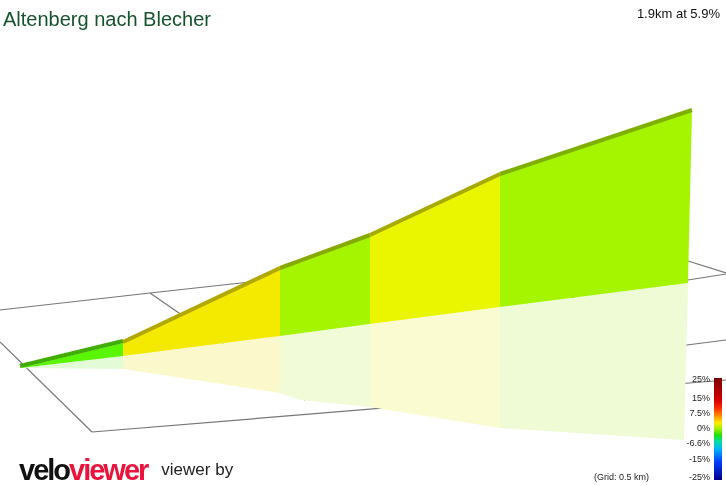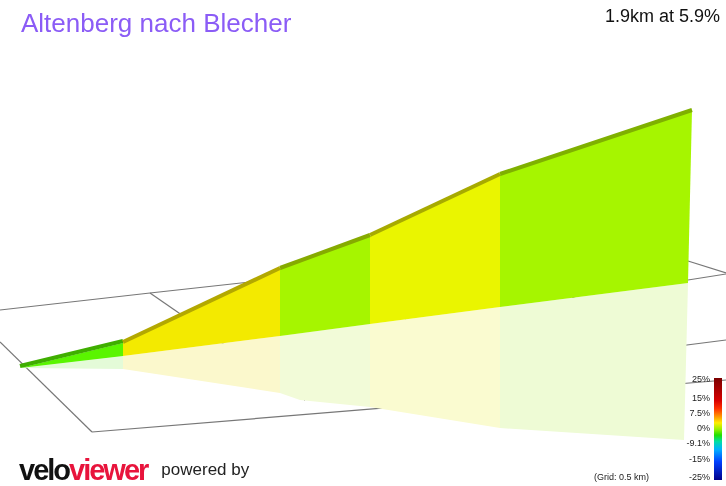--- a/index.html
+++ b/index.html
@@ -1,18 +1,18 @@
 <!DOCTYPE html>
 <html><head>
 <meta charset="utf-8">
 <style>
   html,body{margin:0;padding:0;background:#fff;}
   body{width:726px;height:486px;position:relative;overflow:hidden;font-family:"Liberation Sans",sans-serif;}
-  .title{position:absolute;left:21px;top:8px;font-size:26px;color:#8b5cf6;}
-  .summary{position:absolute;right:6px;top:6px;font-size:18px;color:#111;}
+  .title{position:absolute;left:3px;top:8px;font-size:20px;color:#14532d;}
+  .summary{position:absolute;right:6px;top:6px;font-size:13px;color:#111;}
   svg.chart{position:absolute;left:0;top:0;}
   .legend-labels{position:absolute;left:676px;top:374px;width:34px;text-align:right;font-size:9px;color:#222;}
   .legend-labels div{position:absolute;right:0;white-space:nowrap;margin-left:9px;}
   .legend-bar{position:absolute;left:714px;top:378px;width:8px;height:102px;
     background:linear-gradient(to bottom,#7a0000 0%,#d80000 22%,#ff3000 30%,#ff9a00 38%,#ffee00 44%,#9df000 50%,#20e000 56%,#00e0a0 62%,#00b0ff 70%,#0040ff 82%,#00008a 100%);}
   .grid-note{position:absolute;left:594px;top:472px;font-size:9px;color:#222;white-space:nowrap;}
   .footer{position:absolute;left:6px;top:456px;height:28px;display:flex;align-items:center;}
   .velo{font-family:"Liberation Sans",sans-serif;font-weight:900;font-size:29px;letter-spacing:-2px;line-height:28px;margin-left:13px;}
   .velo .a{color:#111;} .velo .b{color:#e8143c;}
   .powered{margin-left:14px;font-size:17px;color:#222;}
@@ -63,23 +63,23 @@
     <polyline points="370,235 500,174" stroke="#a7aa00" stroke-width="4"></polyline>
     <polyline points="500,174 692,110" stroke="#7fb000" stroke-width="4"></polyline>
   </g>
 </svg>
 
 <div class="legend-labels">
   <div style="top:0px">25%</div>
   <div style="top:19px">15%</div>
   <div style="top:34px">7.5%</div>
   <div style="top:49px">0%</div>
-  <div style="top:64px">-9.1%</div>
+  <div style="top:64px">-6.6%</div>
   <div style="top:80px">-15%</div>
   <div style="top:98px">-25%</div>
 </div>
 <div class="legend-bar"></div>
 <div class="grid-note">(Grid: 0.5 km)</div>
 
 <div class="footer">
   <span class="velo"><span class="a">velo</span><span class="b">viewer</span></span>
-  <span class="powered">powered by</span>
+  <span class="powered">viewer by</span>
 </div>
 
 </body></html>

